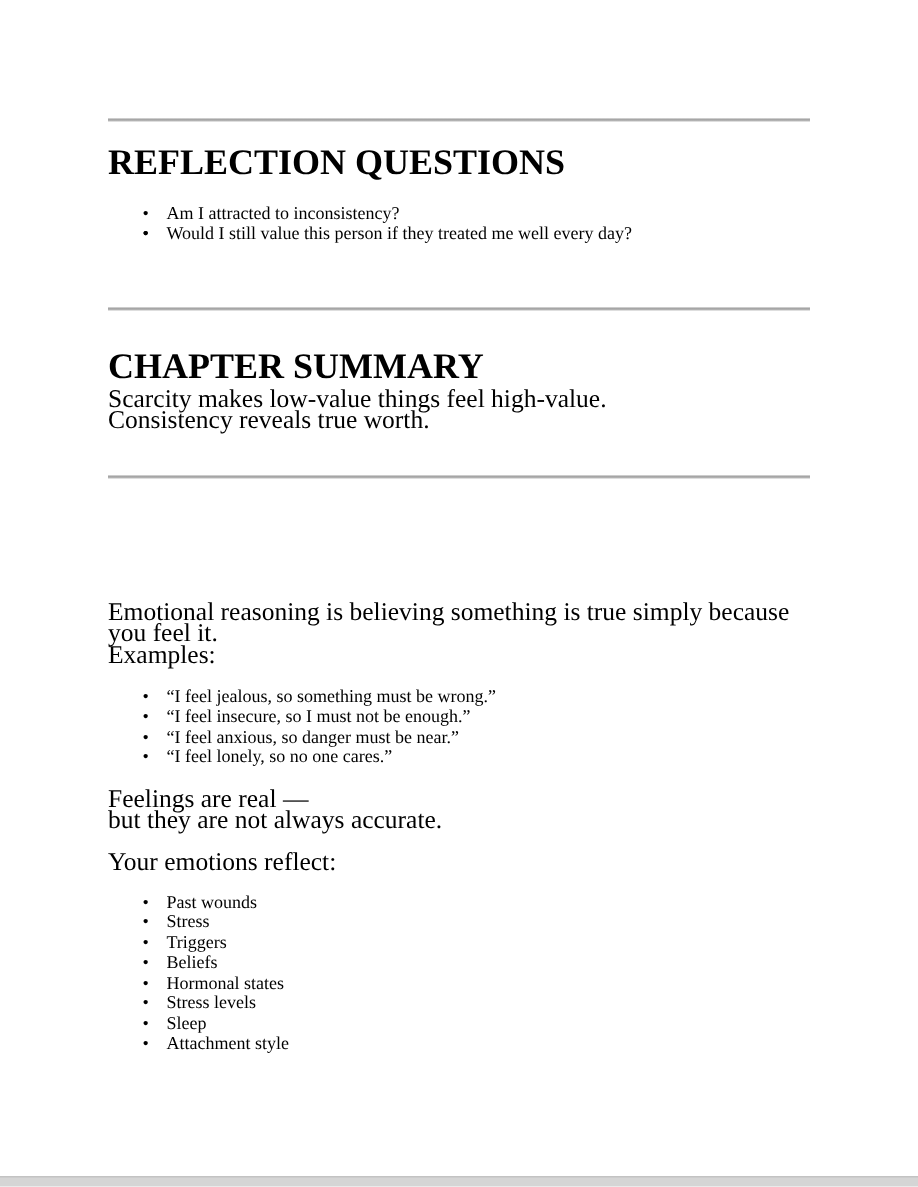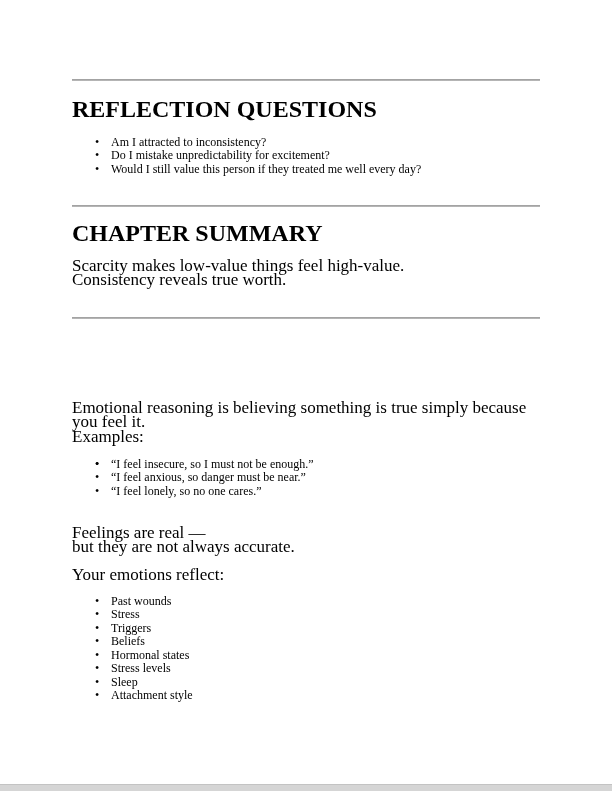--- a/index.html
+++ b/index.html
@@ -80,45 +80,45 @@
   <div class="rule" style="top:79px"></div>
   <h1 class="heading" style="top:94px">REFLECTION QUESTIONS</h1>
 
   <div class="list" style="top:135.5px">
     <div class="li">
       <span class="marker">•</span>
       <span>Am I attracted to inconsistency?</span>
     </div>
     <div class="li">
       <span class="marker">•</span>
-      <span>Do I mistake unpredictability for excitement?</span>
     </div>
     <div class="li">
       <span class="marker">•</span>
       <span>Would I still value this person if they treated me well every day?</span>
     </div>
   </div>
 
   <div class="rule" style="top:204.5px"></div>
-  <h1 class="heading" style="top:218px">CHAPTER SUMMARY</h1>
+  <h1 class="heading" style="top:230px">CHAPTER SUMMARY</h1>
 
   <p class="body-block" style="top:259px">
     <span class="body-line">Scarcity makes low-value things feel high-value.</span>
     <span class="body-line">Consistency reveals true worth.</span>
   </p>
 
   <div class="rule" style="top:316.5px"></div>
 
   <p class="body-block" style="top:429.5px">Examples:</p>
 
   <p class="body-block" style="top:401px">Emotional reasoning is believing something is true simply because you feel it.</p>
 
   <div class="list" style="top:457.5px">
     <div class="li">
       <span class="marker">•</span>
+      <span>“I feel jealous, so something must be wrong.”</span>
     </div>
     <div class="li">
       <span class="marker">•</span>
       <span>“I feel insecure, so I must not be enough.”</span>
     </div>
     <div class="li">
       <span class="marker">•</span>
       <span>“I feel anxious, so danger must be near.”</span>
     </div>
     <div class="li">

